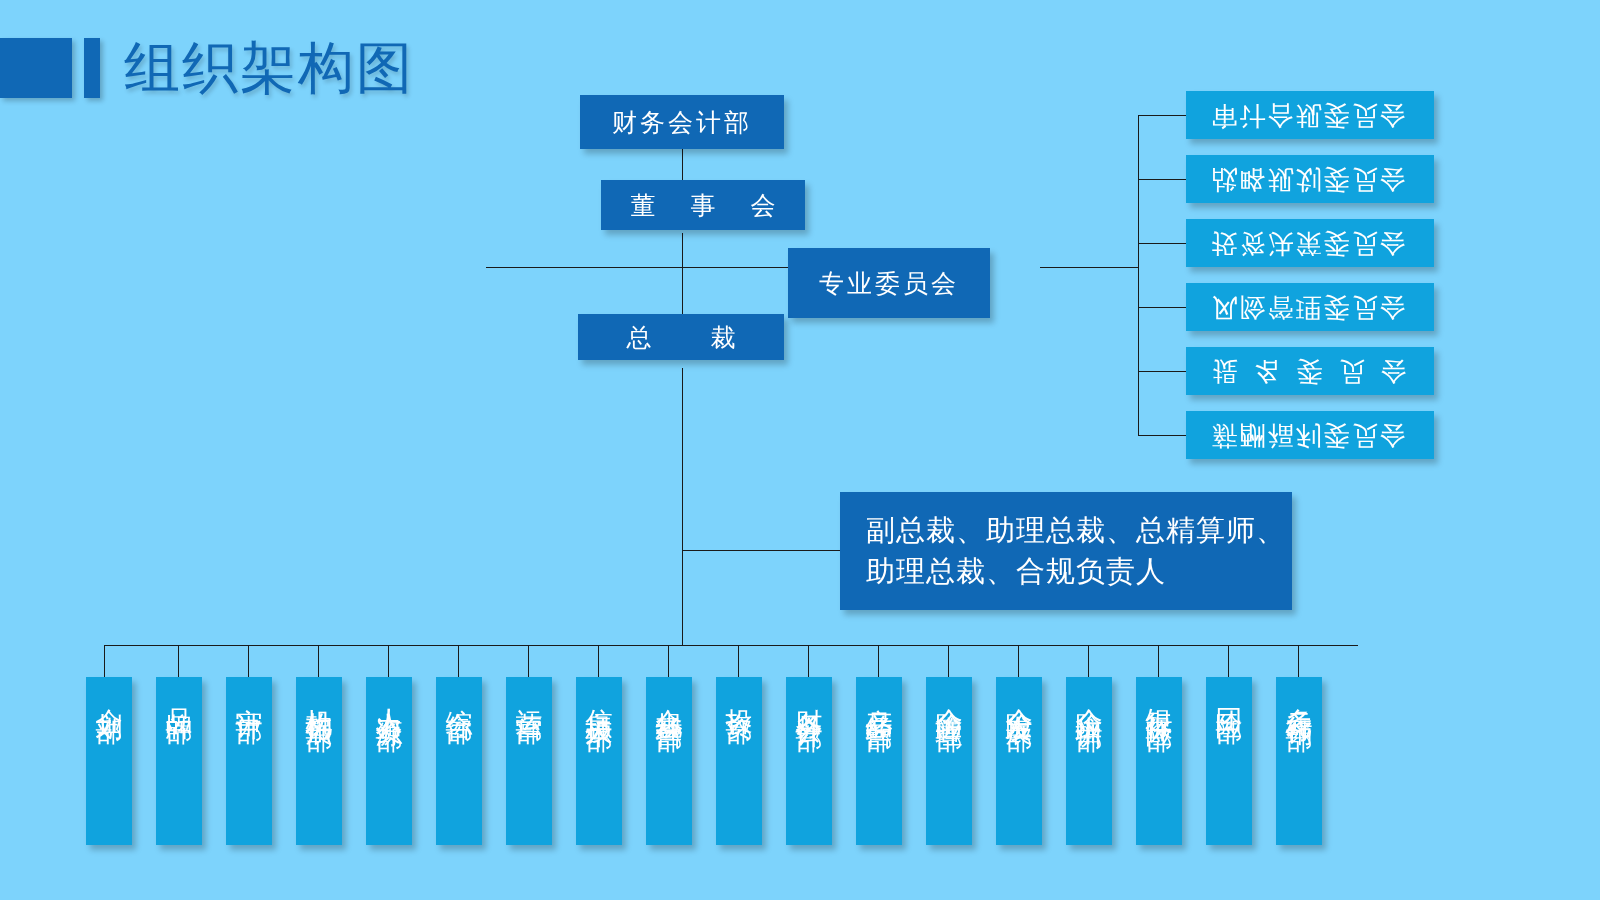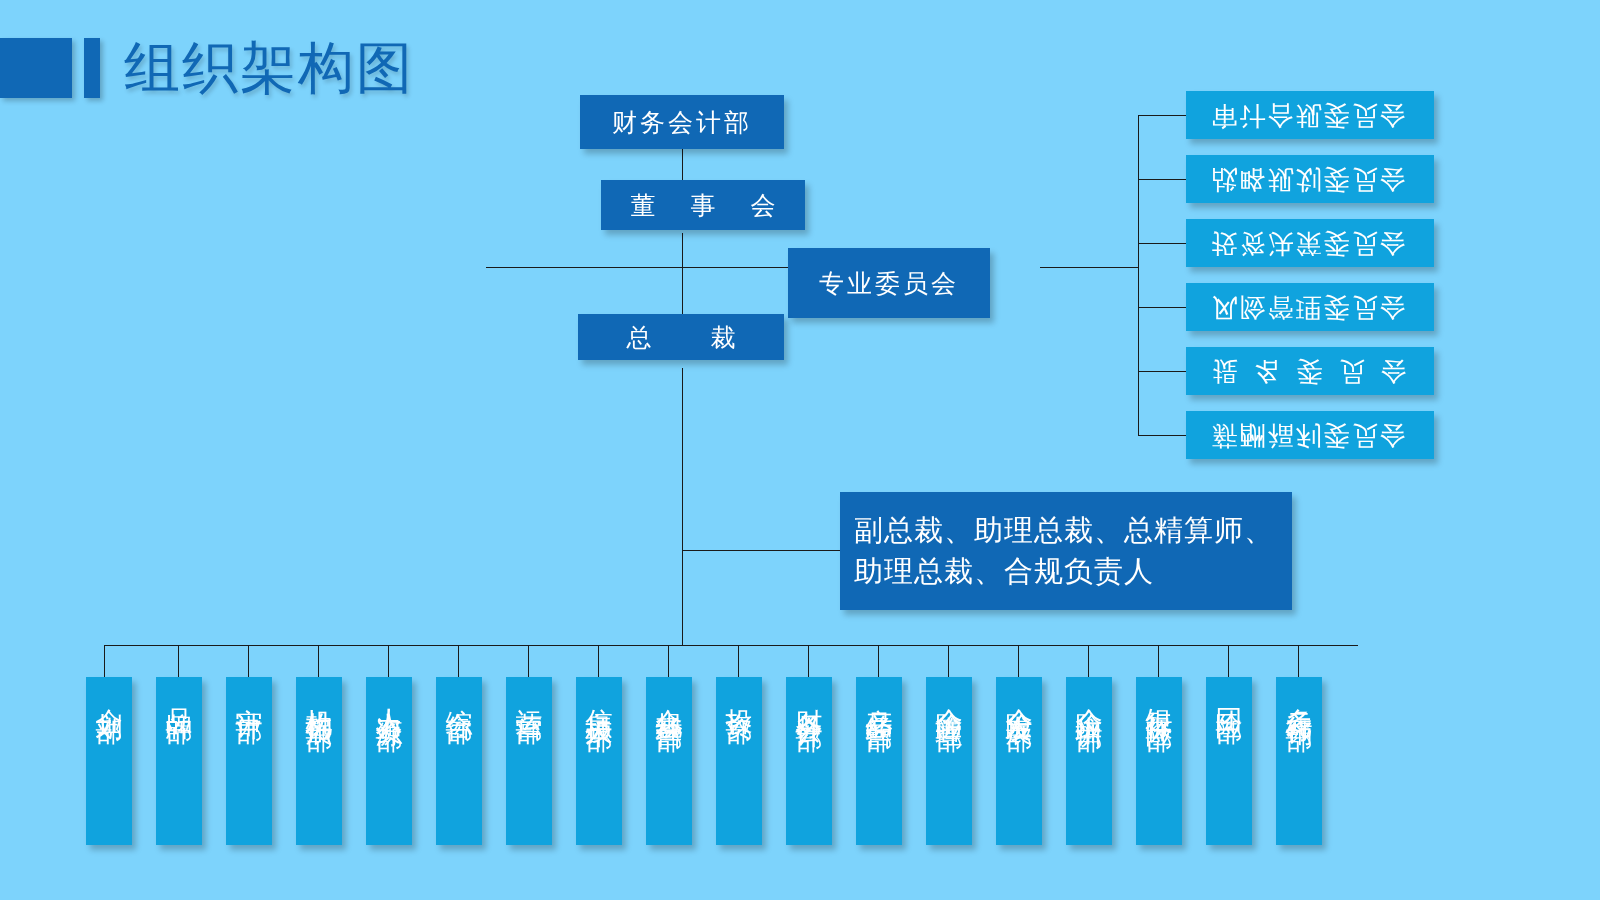--- a/index.html
+++ b/index.html
@@ -80,21 +80,21 @@
     display: block;
     font-size: 26px;
     letter-spacing: 2px;
     transform: scaleY(-1);
   }
   .committee .n-label.gap { letter-spacing: 16px; text-indent: 16px; }
 
   
   #vp-box {
     display: block;
-    padding: 18px 22px 18px 14px;
+    padding: 18px 22px 18px 26px;
   }
   #vp-box .vp-line {
     font-size: 29px;
     line-height: 1.42;
     letter-spacing: 1px;
     text-align: left;
     white-space: nowrap;
   }
 
   

